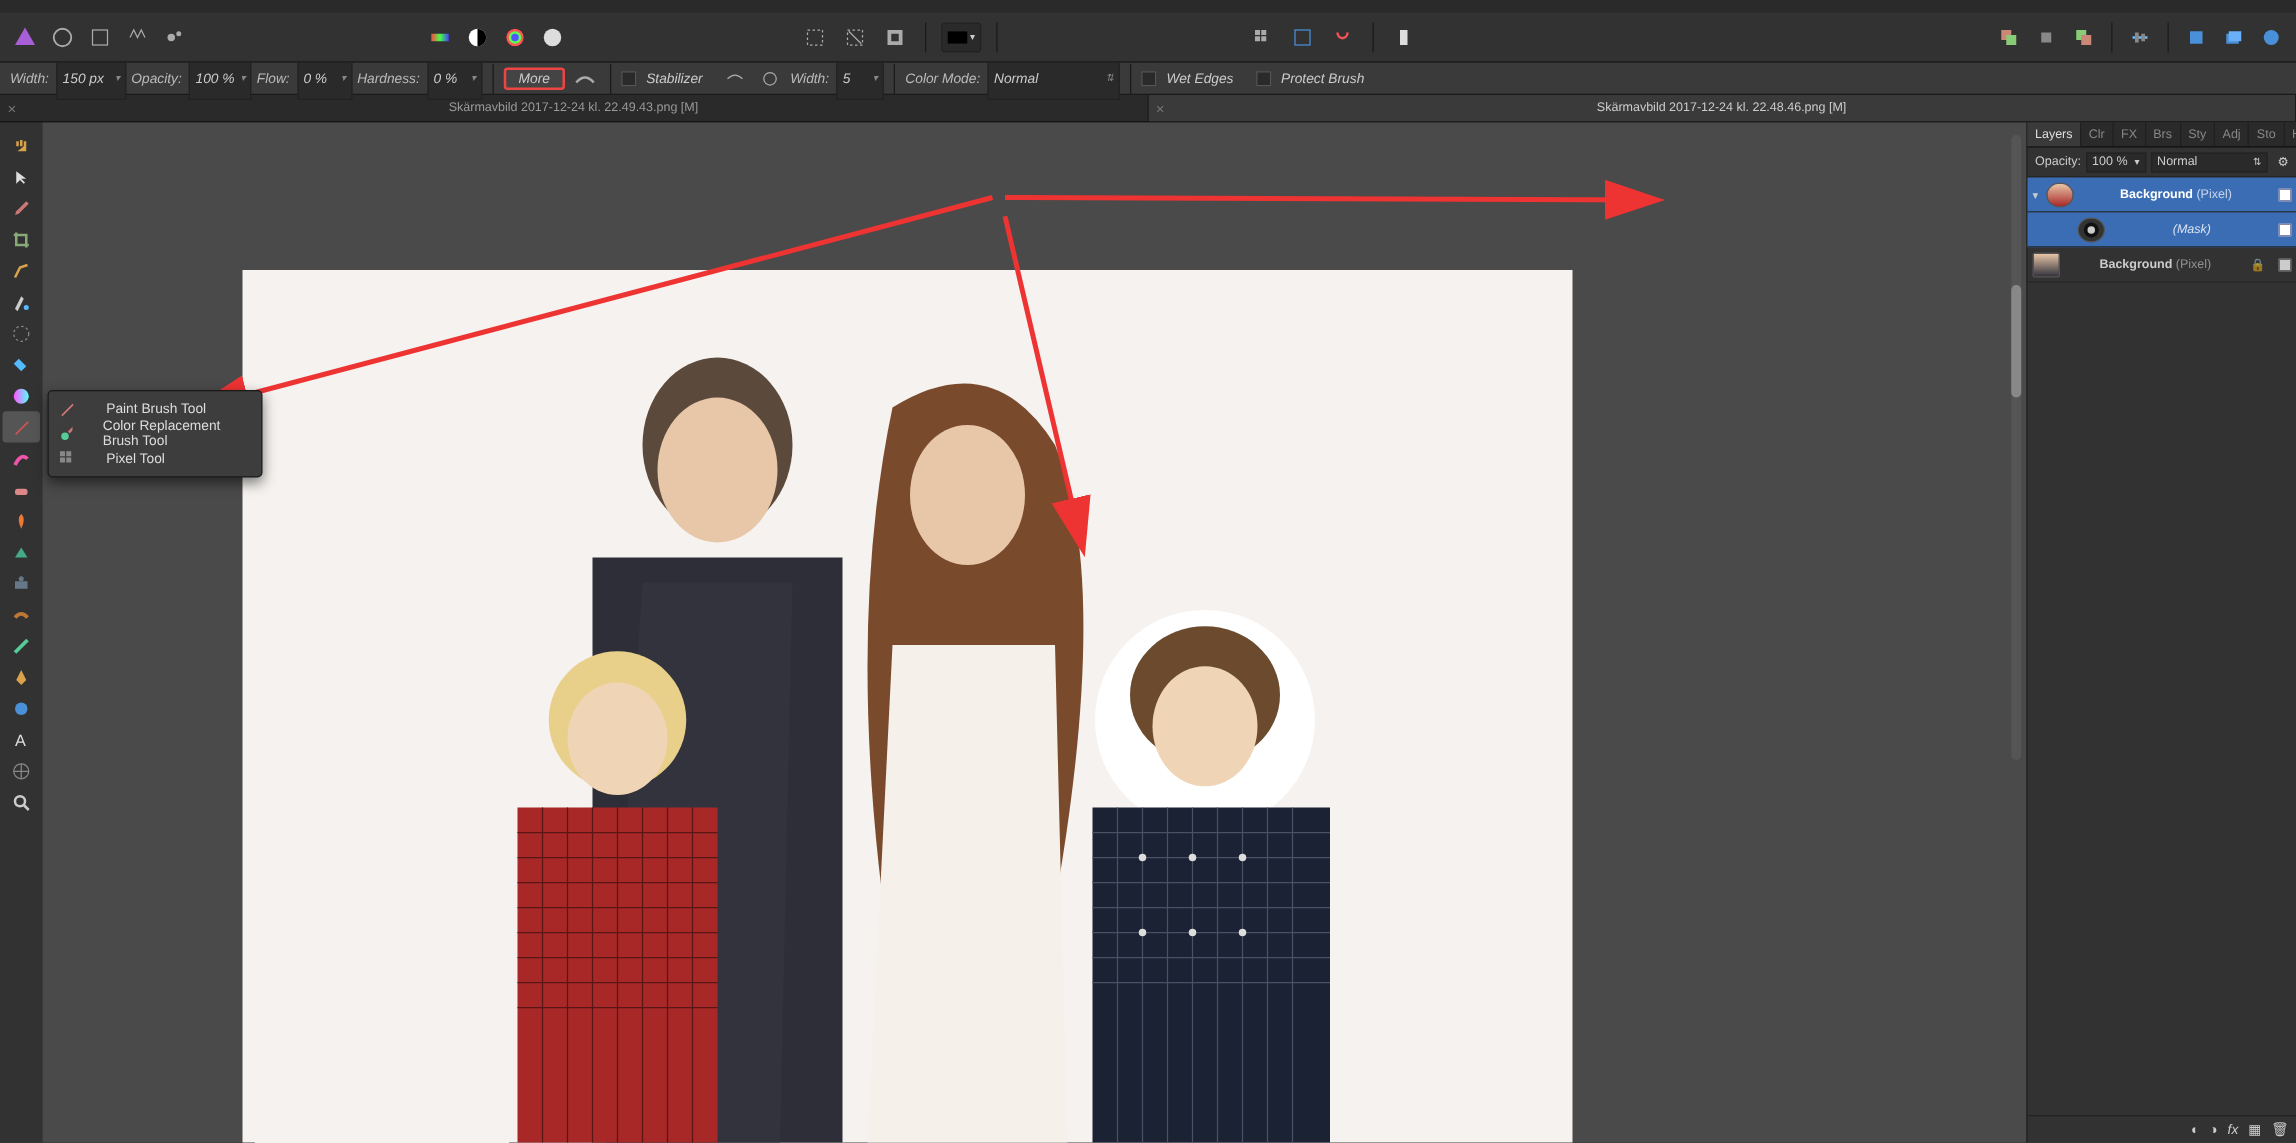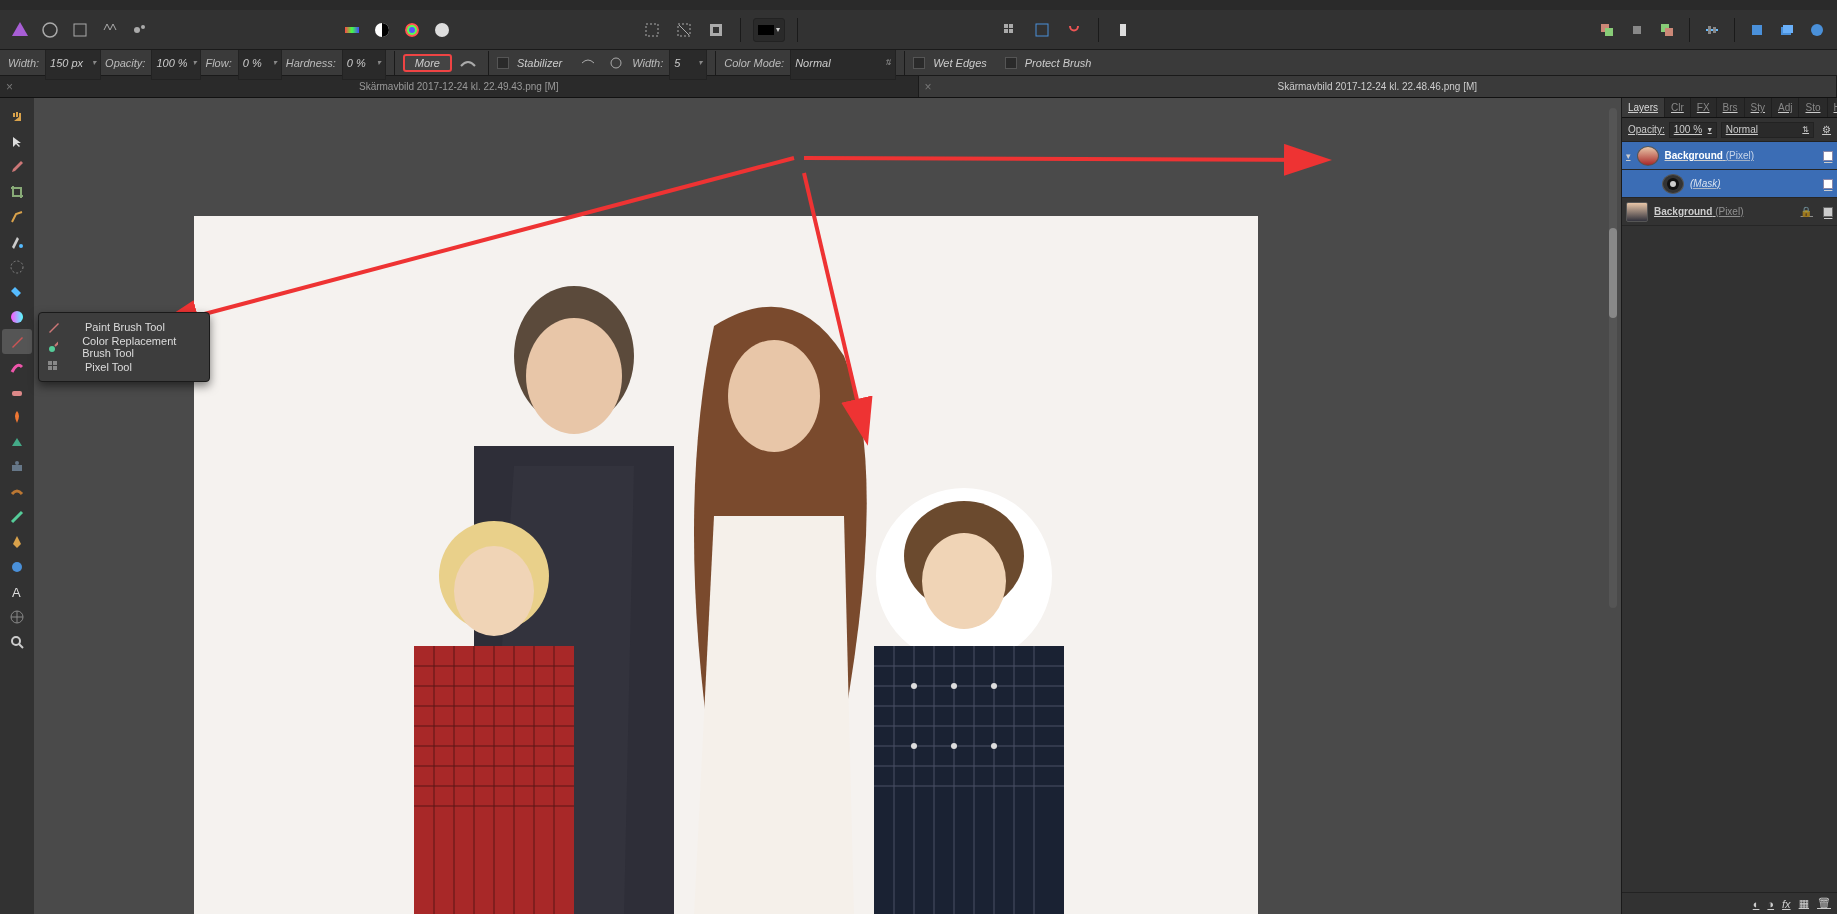--- a/index.html
+++ b/index.html
@@ -37,32 +37,32 @@
   
   .tool-panel { width: 34px; background: #323232; display: flex; flex-direction: column; align-items: center; padding-top: 6px; gap: 0px; }
   .tool { width: 30px; height: 25px; display: flex; align-items: center; justify-content: center; border-radius: 3px; margin-bottom:0px;}
   .tool.active { background: #555; }
   
   
   .canvas-wrap { flex: 1; background: #4a4a4a; position: relative; overflow: hidden; }
   .canvas { position: absolute; left: 160px; top: 118px; width: 1064px; height: 700px; background: #f5f2ef; }
   
   
-  .right-panels { width: 216px; background: #323232; border-left: 1px solid #1a1a1a; display:flex; flex-direction:column;text-decoration:underline;}
+  .right-panels { width: 216px; background: #323232; border-left: 1px solid #1a1a1a; display:flex; flex-direction:column;}
   .panel-tabs { height: 20px; display: flex; background:#2a2a2a; border-bottom:1px solid #111;}
   .panel-tab { padding: 0 6px; font-size: 10px; color: #888; display:flex; align-items:center; border-right:1px solid #1f1f1f;}
   .panel-tab.active { background: #3a3a3a; color: #ddd; }
   .opacity-row { height:24px; display:flex; align-items:center; padding:0 6px; gap:4px; border-bottom:1px solid #222; font-size:10px;}
   .op-input { background:#2a2a2a; border:1px solid #222; height:16px; padding:0 4px; color:#ccc; font-size:10px; display:flex; align-items:center; gap:4px;}
   .layer-row { height: 28px; display:flex; align-items:center; padding:0 4px; gap:6px; border-bottom:1px solid #262626; font-size:10px;}
   .layer-row.selected { background: #3b6db5; color:#fff; }
   .layer-row.child { padding-left:40px; }
   .layer-thumb { width:22px; height:20px; background:#888; border:1px solid #555; border-radius:2px;}
   .layer-thumb.mask { background:#333; border-radius:50%;}
-  .layer-name { flex:1; }
+  .layer-name { flex:1;text-align:center; }
   .layer-toggle { font-size:9px; color:#ccc;}
   
   
   .flyout { position: absolute; left: 38px; top: 312px; background: #3d3d3d; border:1px solid #1a1a1a; border-radius:4px; box-shadow:0 4px 10px rgba(0,0,0,0.5); padding:4px 0; width:172px; z-index:100;}
   .fly-item { height:20px; display:flex; align-items:center; padding:0 8px; gap:24px; font-size:11px; color:#ddd;}
   
   
   .annot { position:absolute; pointer-events:none; z-index:50;}
   
   

